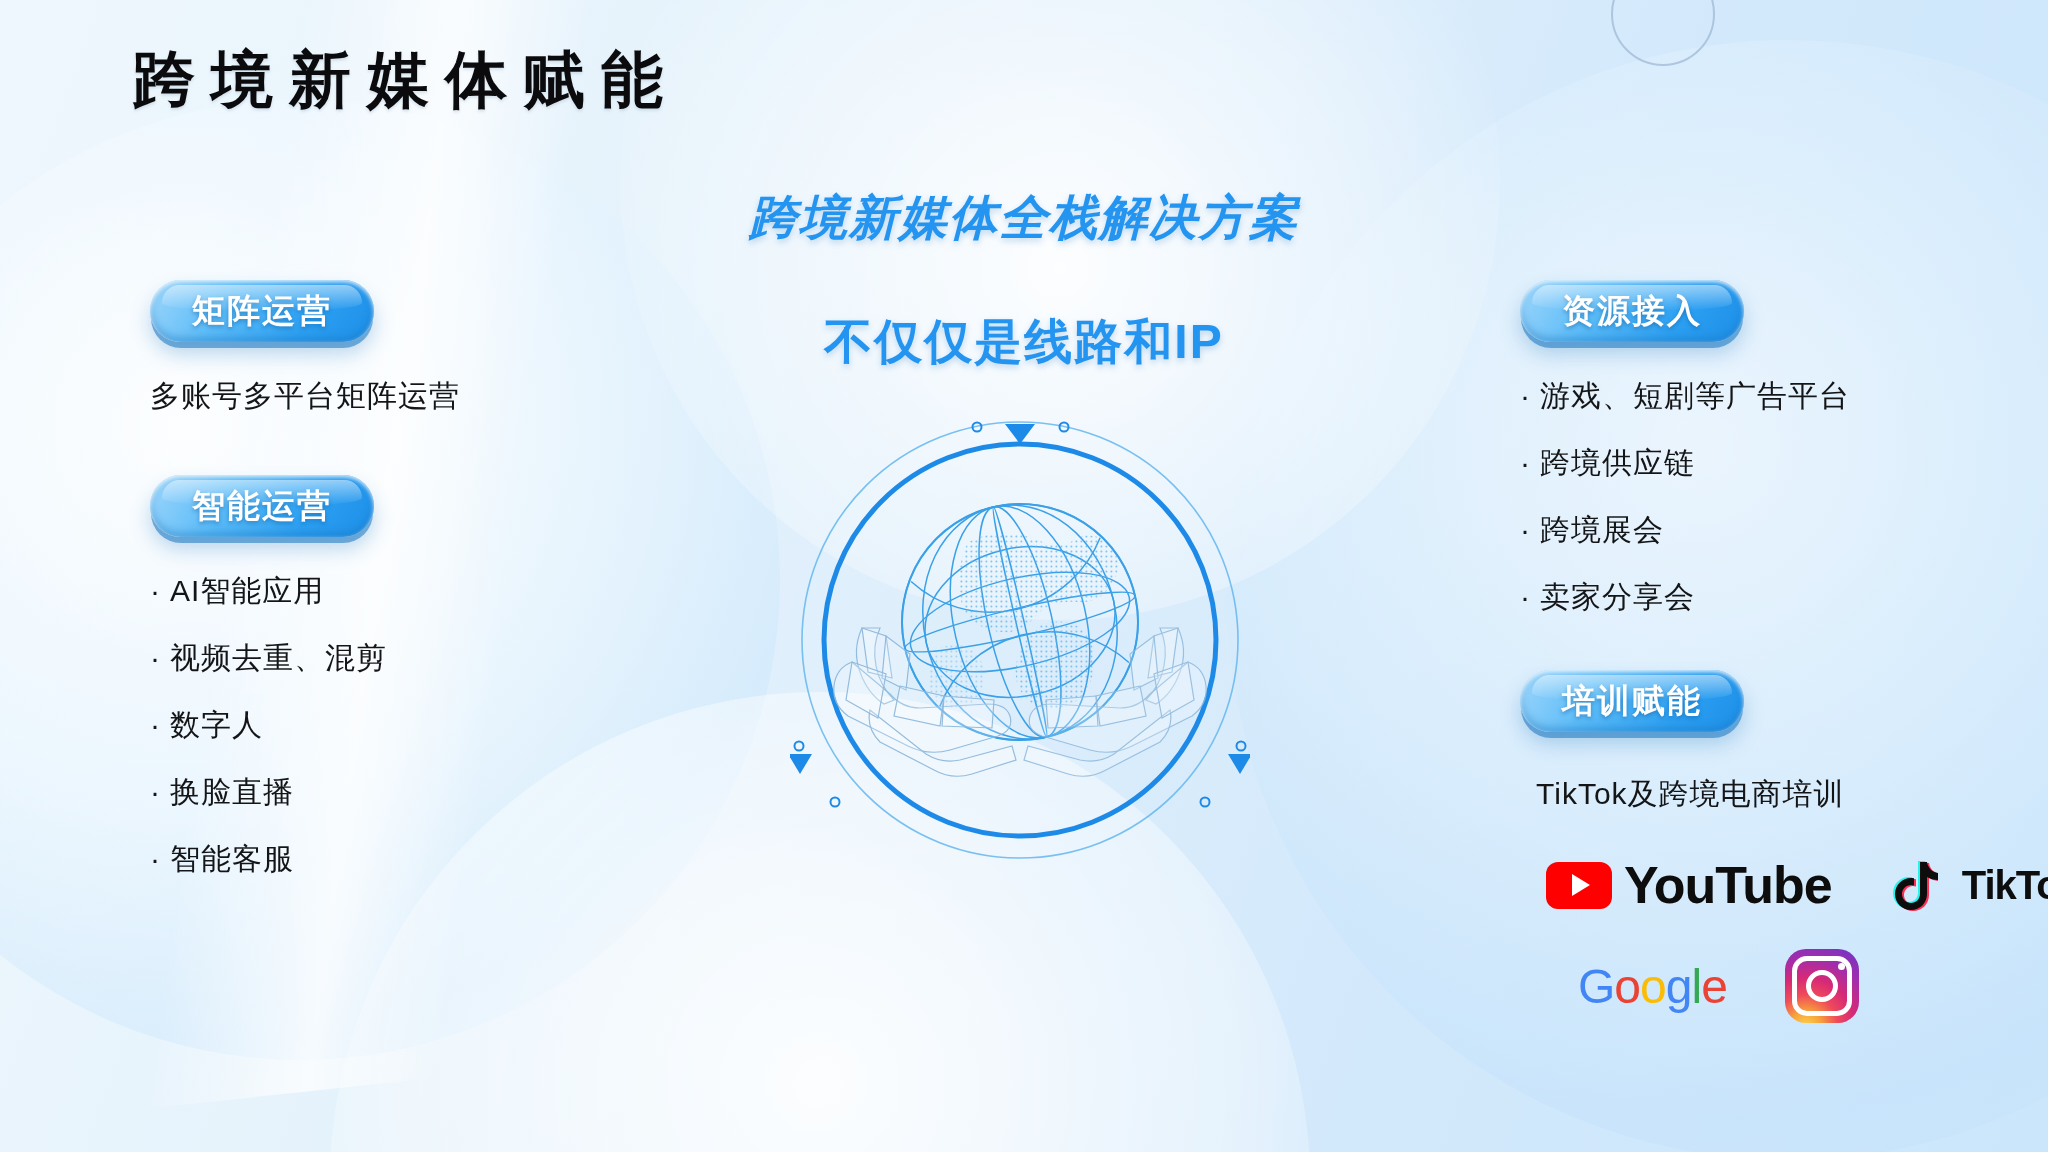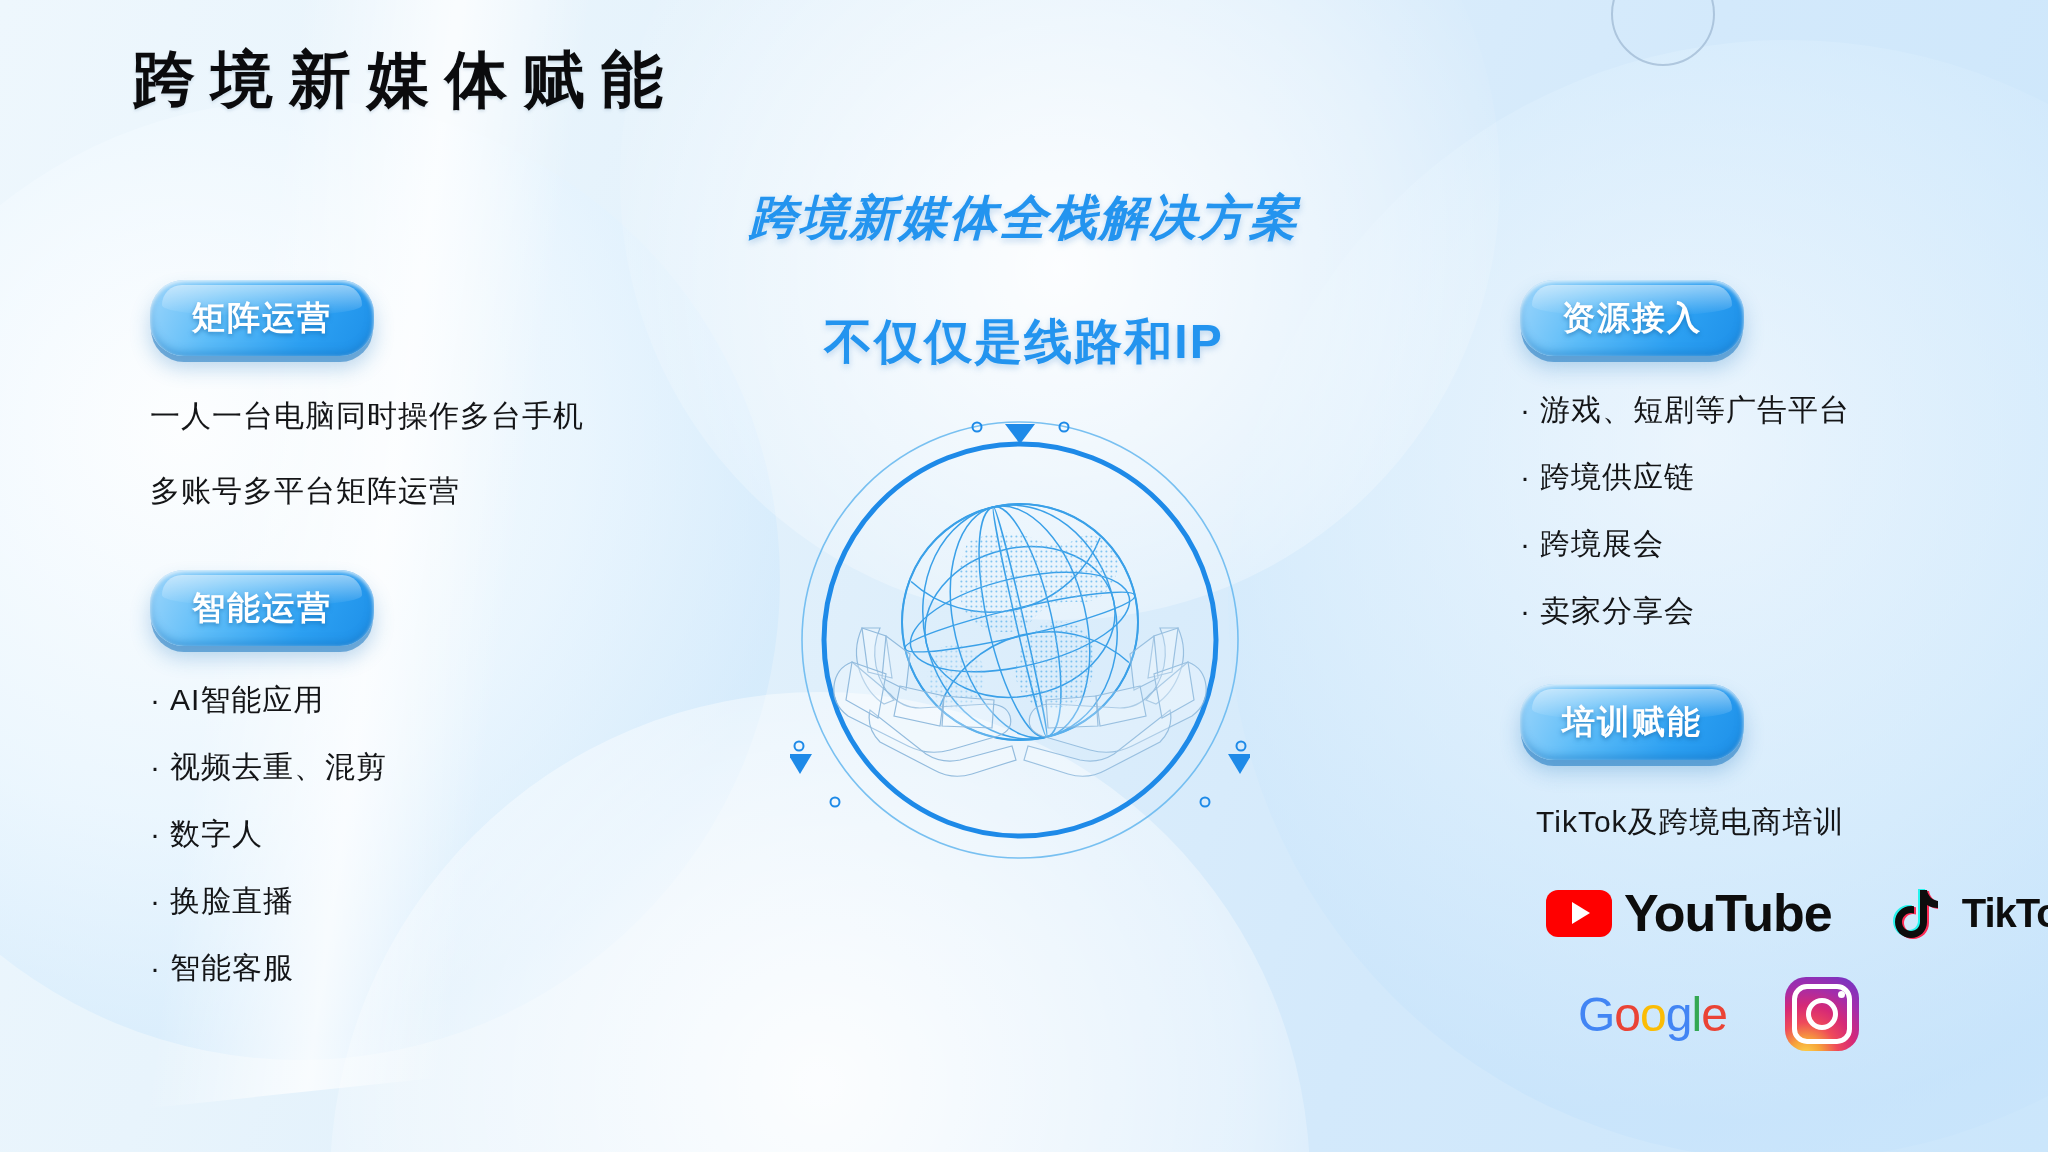--- a/index.html
+++ b/index.html
@@ -115,21 +115,21 @@
     top: 280px;
   }
   .col-left  { left: 150px;  width: 620px; }
   .col-right { left: 1520px; width: 560px; }
 
   
   .pill {
     position: relative;
     display: inline-flex;
     align-items: center;
-    height: 76px;
+    height: 62px;
     padding: 0 42px;
     border-radius: 34px;
     background: linear-gradient(118deg, #9ed6fb 0%, #5cbcf8 34%, #2ca0f2 70%, #1d8fe8 100%);
     box-shadow: 0 7px 0 -1px rgba(24,118,193,0.55),
                 0 12px 20px rgba(40,125,195,0.30),
                 inset 0 2px 4px rgba(255,255,255,0.85),
                 inset 0 -4px 8px rgba(22,110,185,0.45);
     color: #ffffff;
     font-size: 33px;
     font-weight: 700;
@@ -345,21 +345,20 @@
       </g>
     </svg>
   </div>
 
   <div class="col col-left">
 
     <div class="pill">
       <span>矩阵运营</span>
     </div>
 
-    <div class="text-line first">一人一台电脑同时操作多台手机</div>
     <div class="text-line">多账号多平台矩阵运营</div>
 
     <div class="section-gap"></div>
 
     <div class="pill">
       <span>智能运营</span>
     </div>
 
     <div class="bullet-list">
       <div class="bullet-item">

